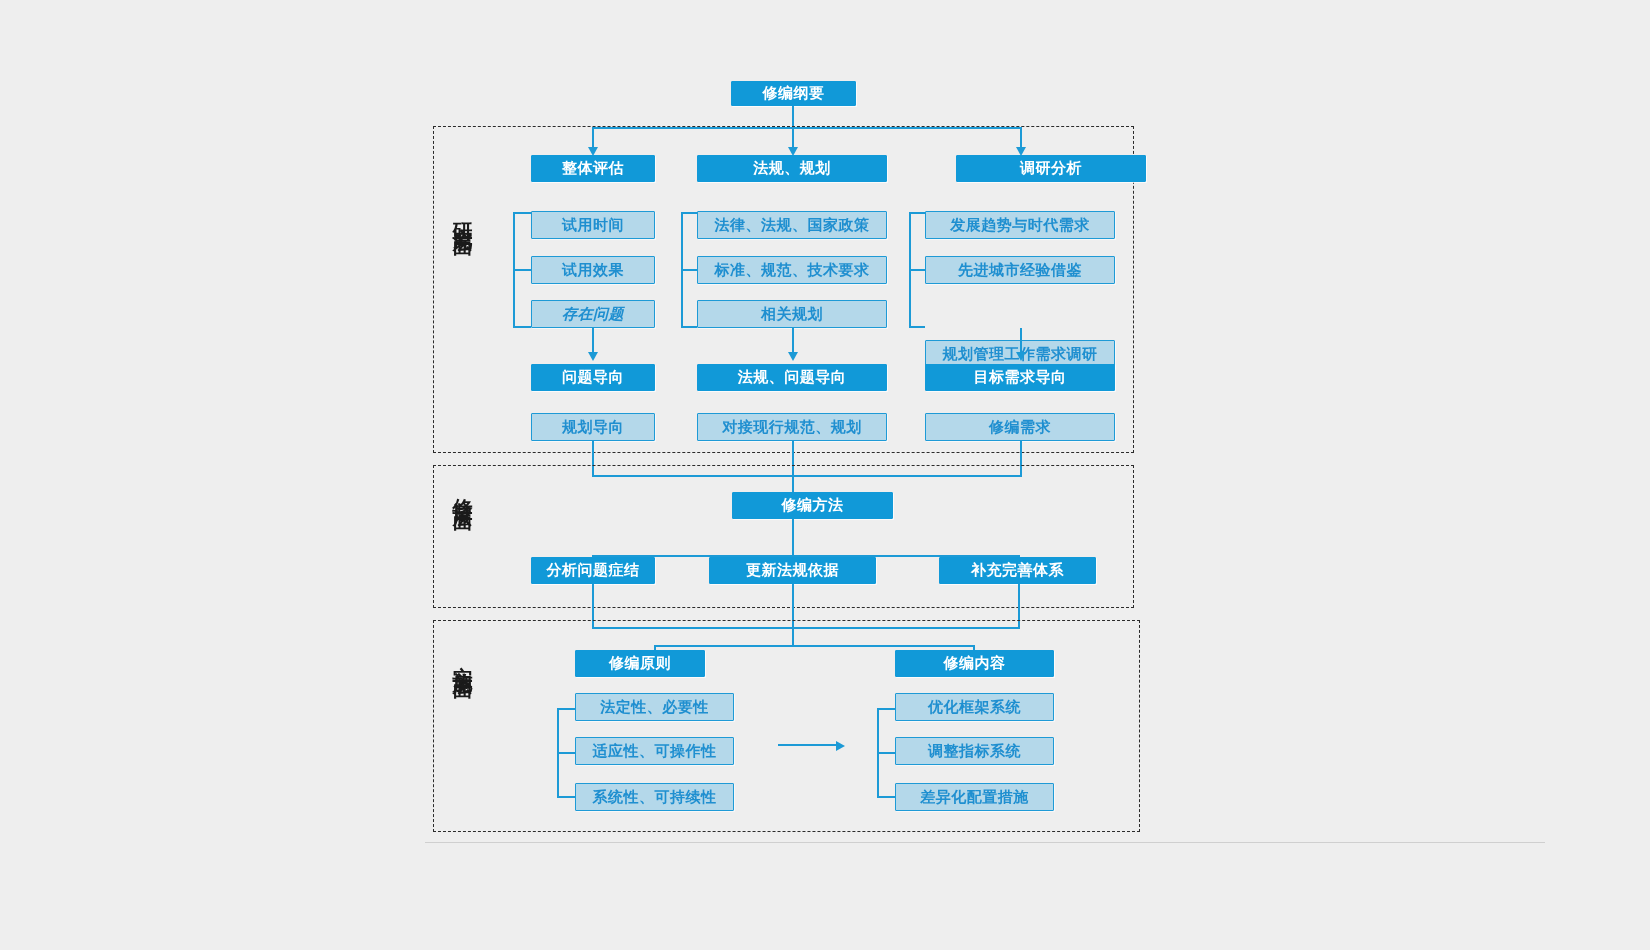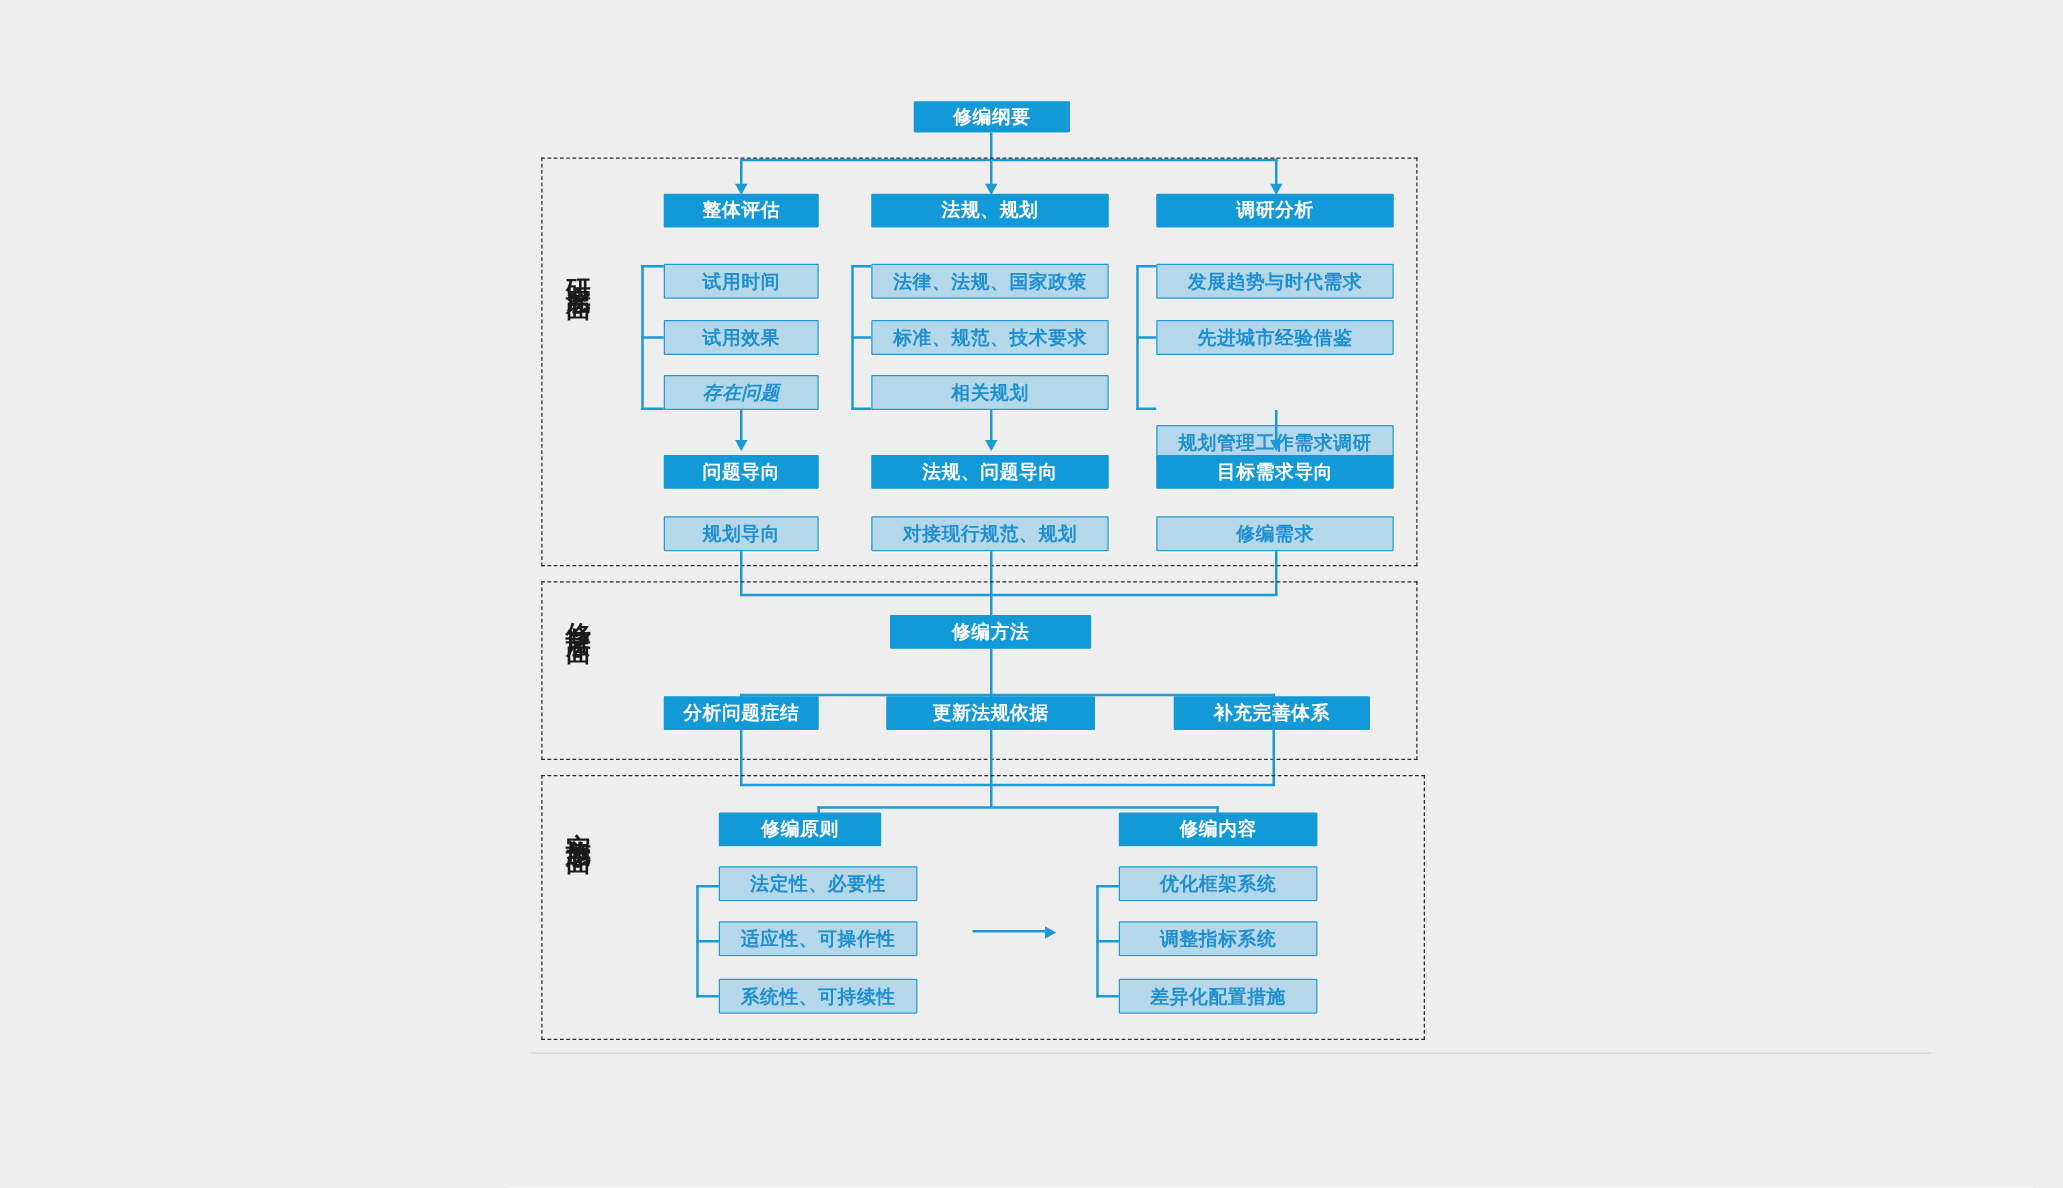--- a/index.html
+++ b/index.html
@@ -148,21 +148,21 @@
   <div class="node light" style="left:697px; top:211px; width:190px; height:28px;">法律、法规、国家政策</div>
   <div class="node light" style="left:697px; top:256px; width:190px; height:28px;">标准、规范、技术要求</div>
   <div class="node light" style="left:697px; top:300px; width:190px; height:28px;">相关规划</div>
 
   <div class="ln v" style="left:792px; top:328px; height:25px;"></div>
   <div class="arrow-down" style="left:788px; top:352px;"></div>
 
   <div class="node solid" style="left:697px; top:364px; width:190px; height:27px;">法规、问题导向</div>
   <div class="node light" style="left:697px; top:413px; width:190px; height:28px;">对接现行规范、规划</div>
 
-  <div class="node solid" style="left:925px; top:155px; width:190px; height:27px;">调研分析</div>
+  <div class="node solid" style="left:956px; top:155px; width:190px; height:27px;">调研分析</div>
 
   <div class="bracket" style="left:909px; top:212px; height:116px;"></div>
   <div class="stub" style="left:909px; top:212px; width:16px;"></div>
   <div class="stub" style="left:909px; top:269px; width:16px;"></div>
   <div class="stub" style="left:909px; top:326px; width:16px;"></div>
 
   <div class="node light" style="left:925px; top:211px; width:190px; height:28px;">发展趋势与时代需求</div>
   <div class="node light" style="left:925px; top:256px; width:190px; height:28px;">先进城市经验借鉴</div>
   <div class="node light" style="left:925px; top:300px; width:190px; height:28px;margin-top:40px;">规划管理工作需求调研</div>
 
@@ -173,21 +173,21 @@
   <div class="node light" style="left:925px; top:413px; width:190px; height:28px;">修编需求</div>
 
   <div class="ln v" style="left:592px; top:441px; height:35px;"></div>
   <div class="ln v" style="left:1020px; top:441px; height:35px;"></div>
   <div class="ln h" style="left:592px; top:475px; width:430px;"></div>
   <div class="ln v" style="left:792px; top:441px; height:51px;"></div>
 
   <div class="layer-box" style="left:433px; top:465px; width:701px; height:143px;"></div>
   <div class="layer-label" style="left:453px; top:482px;">修订层面</div>
 
-  <div class="node solid" style="left:712px; top:492px; width:161px; height:27px;">修编方法</div>
+  <div class="node solid" style="left:732px; top:492px; width:161px; height:27px;">修编方法</div>
 
   <div class="ln v" style="left:792px; top:519px; height:37px;"></div>
   <div class="ln h" style="left:592px; top:555px; width:428px;"></div>
   <div class="ln v" style="left:592px; top:555px; height:22px;"></div>
   <div class="ln v" style="left:792px; top:555px; height:22px;"></div>
   <div class="ln v" style="left:1018px; top:555px; height:22px;"></div>
 
   <div class="node solid" style="left:531px; top:557px; width:124px; height:27px;">分析问题症结</div>
   <div class="node solid" style="left:709px; top:557px; width:167px; height:27px;">更新法规依据</div>
   <div class="node solid" style="left:939px; top:557px; width:157px; height:27px;">补充完善体系</div>

